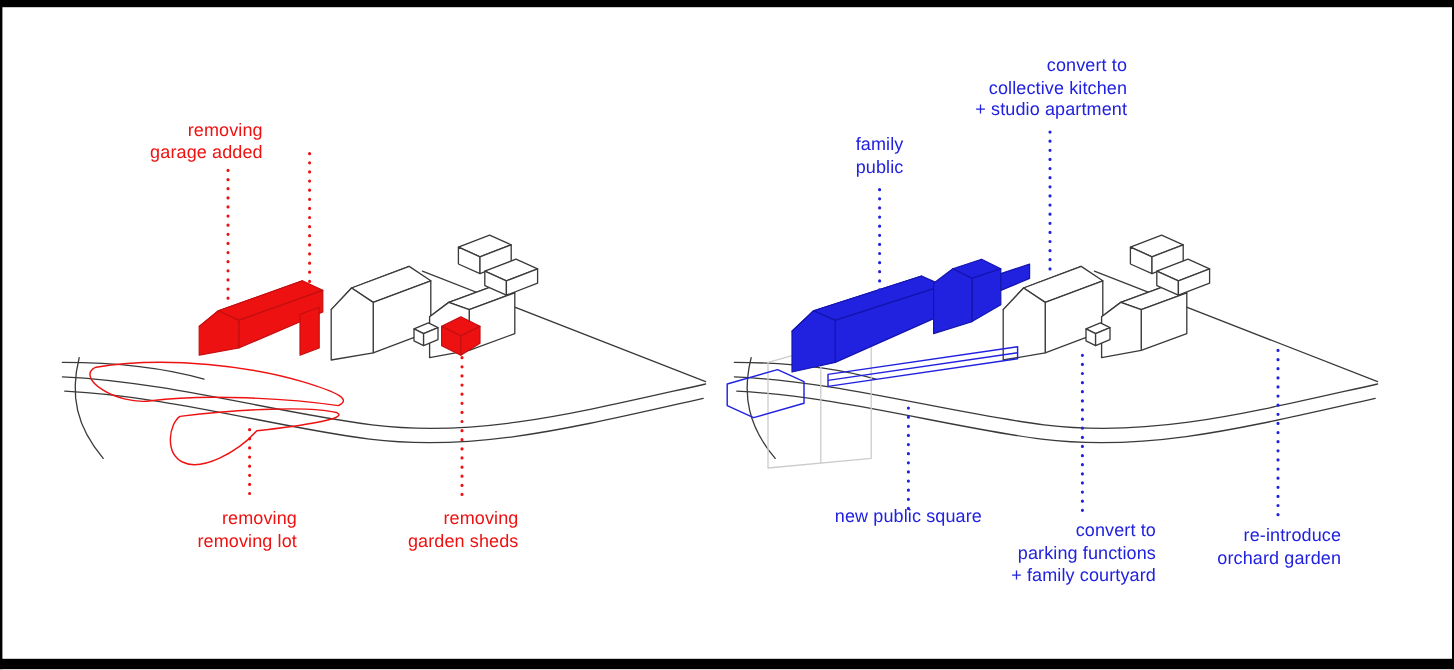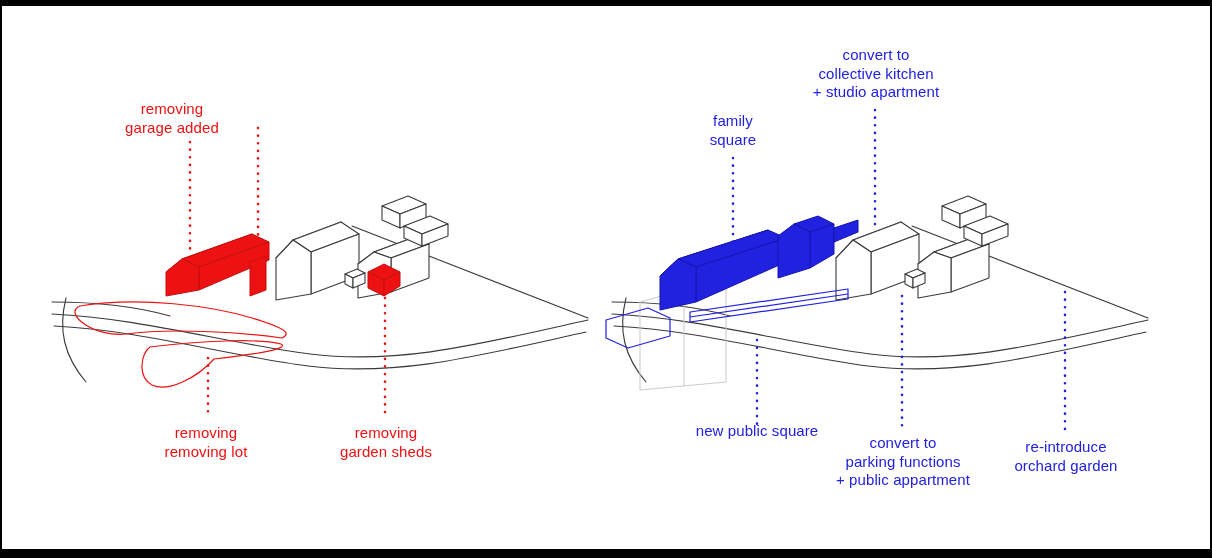--- a/index.html
+++ b/index.html
@@ -25,21 +25,21 @@
   .red-line{fill:none;stroke:var(--red,#ee1111);stroke-width:1.2;stroke-linejoin:round;}
   .blue-solid{fill:var(--blue,#2121e0);stroke:var(--blue_dark,#1414b0);stroke-width:1;stroke-linejoin:round;}
   .blue-line{fill:none;stroke:var(--blue,#2121e0);stroke-width:1.2;stroke-linejoin:round;}
   .ghost{fill:none;stroke:var(--ghost,#cccccc);stroke-width:1.1;stroke-linejoin:round;}
   .leader-red{stroke:var(--red,#ee1111);stroke-width:2.6;stroke-linecap:round;stroke-dasharray:0.1 7.5;fill:none;}
   .leader-blue{stroke:var(--blue,#2121e0);stroke-width:2.6;stroke-linecap:round;stroke-dasharray:0.1 7.5;fill:none;}
 
   
   .label{
     position:absolute;transform:translateX(-50%);
-    text-align:center;white-space:nowrap;
+    text-align:right;white-space:nowrap;
     font-size:15px;line-height:18.5px;font-weight:500;letter-spacing:.1px;
   }
   .label span{display:block;}
   .label.red{color:var(--red,#ee1111);}
   .label.blue{color:var(--blue,#2121e0);}
 </style>
 </head>
 <body>
 
 <div class="frame">
@@ -136,34 +136,34 @@
     <span>removing</span>
     <span>removing lot</span>
   </div>
   <div class="label red" style="left:386px;top:424px">
     <span>removing</span>
     <span>garden sheds</span>
   </div>
 
   <div class="label blue" style="left:733px;top:112px">
     <span>family</span>
-    <span>square</span>
+    <span>public</span>
   </div>
   <div class="label blue" style="left:876px;top:46px">
     <span>convert to</span>
     <span>collective kitchen</span>
     <span>+ studio apartment</span>
   </div>
   <div class="label blue" style="left:757px;top:422px">
     <span>new public square</span>
   </div>
   <div class="label blue" style="left:903px;top:434px">
     <span>convert to</span>
     <span>parking functions</span>
-    <span>+ public appartment</span>
+    <span>+ family courtyard</span>
   </div>
   <div class="label blue" style="left:1066px;top:438px">
     <span>re-introduce</span>
     <span>orchard garden</span>
   </div>
 
   <div class="frame-bar bar-top"></div>
   <div class="frame-bar bar-bottom"></div>
   <div class="frame-bar edge-left"></div>
   <div class="frame-bar edge-right"></div>

